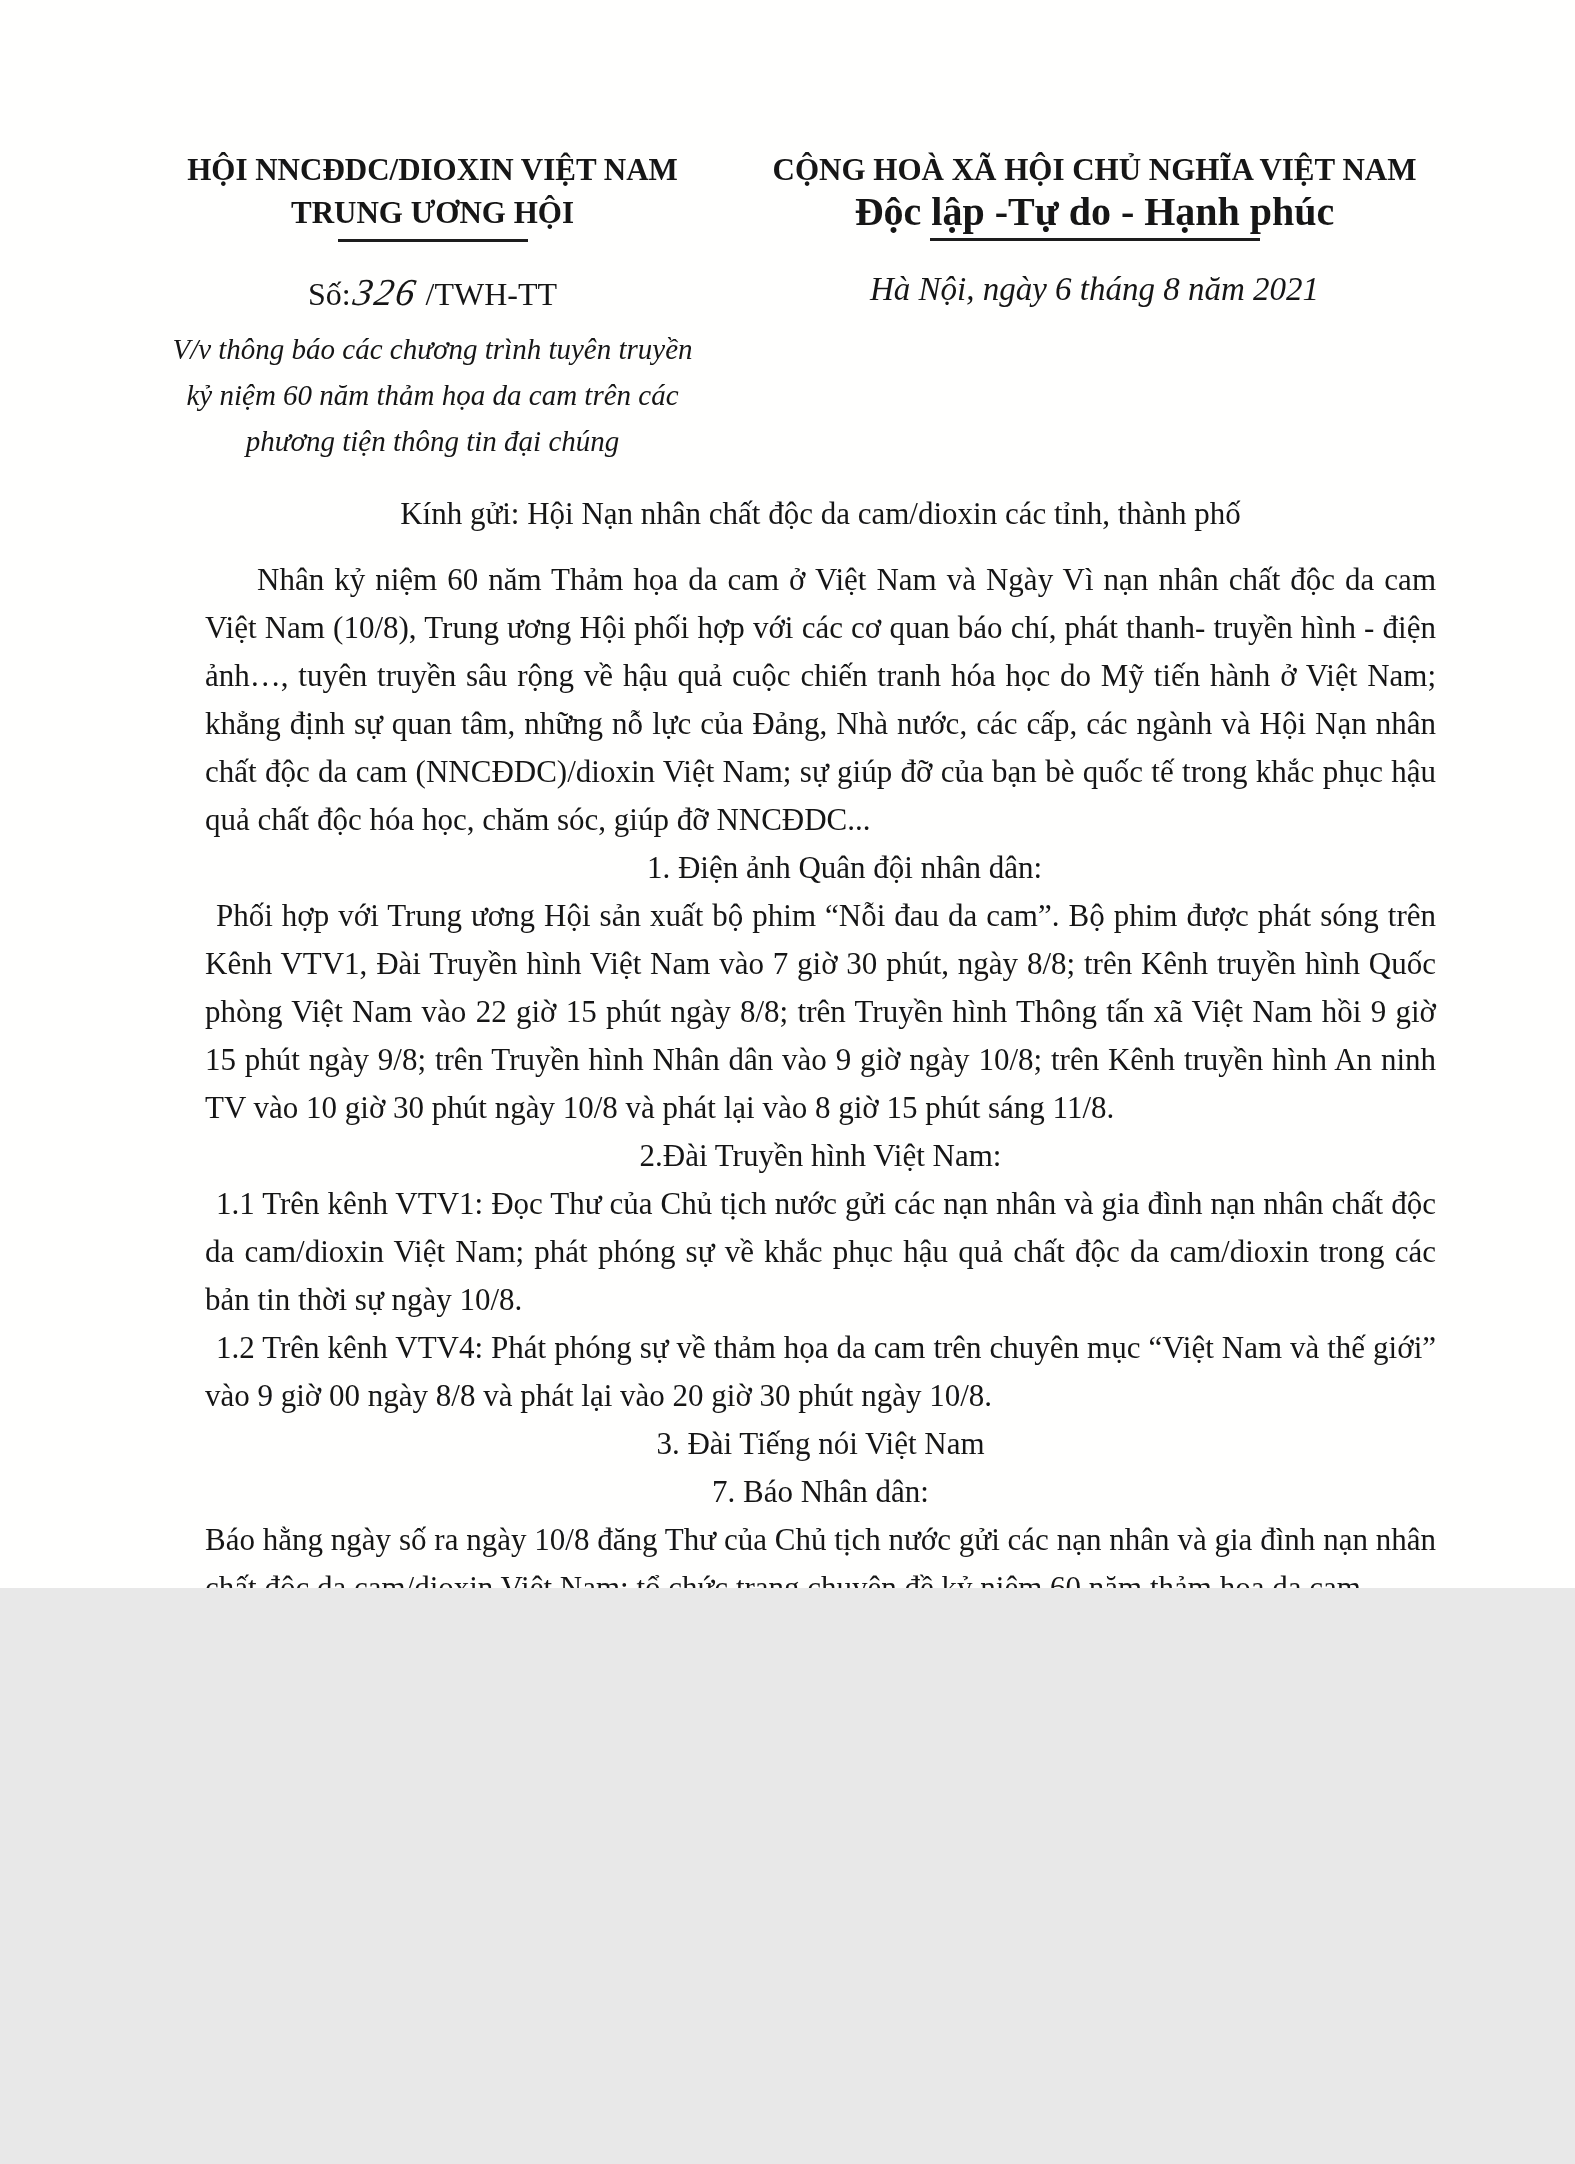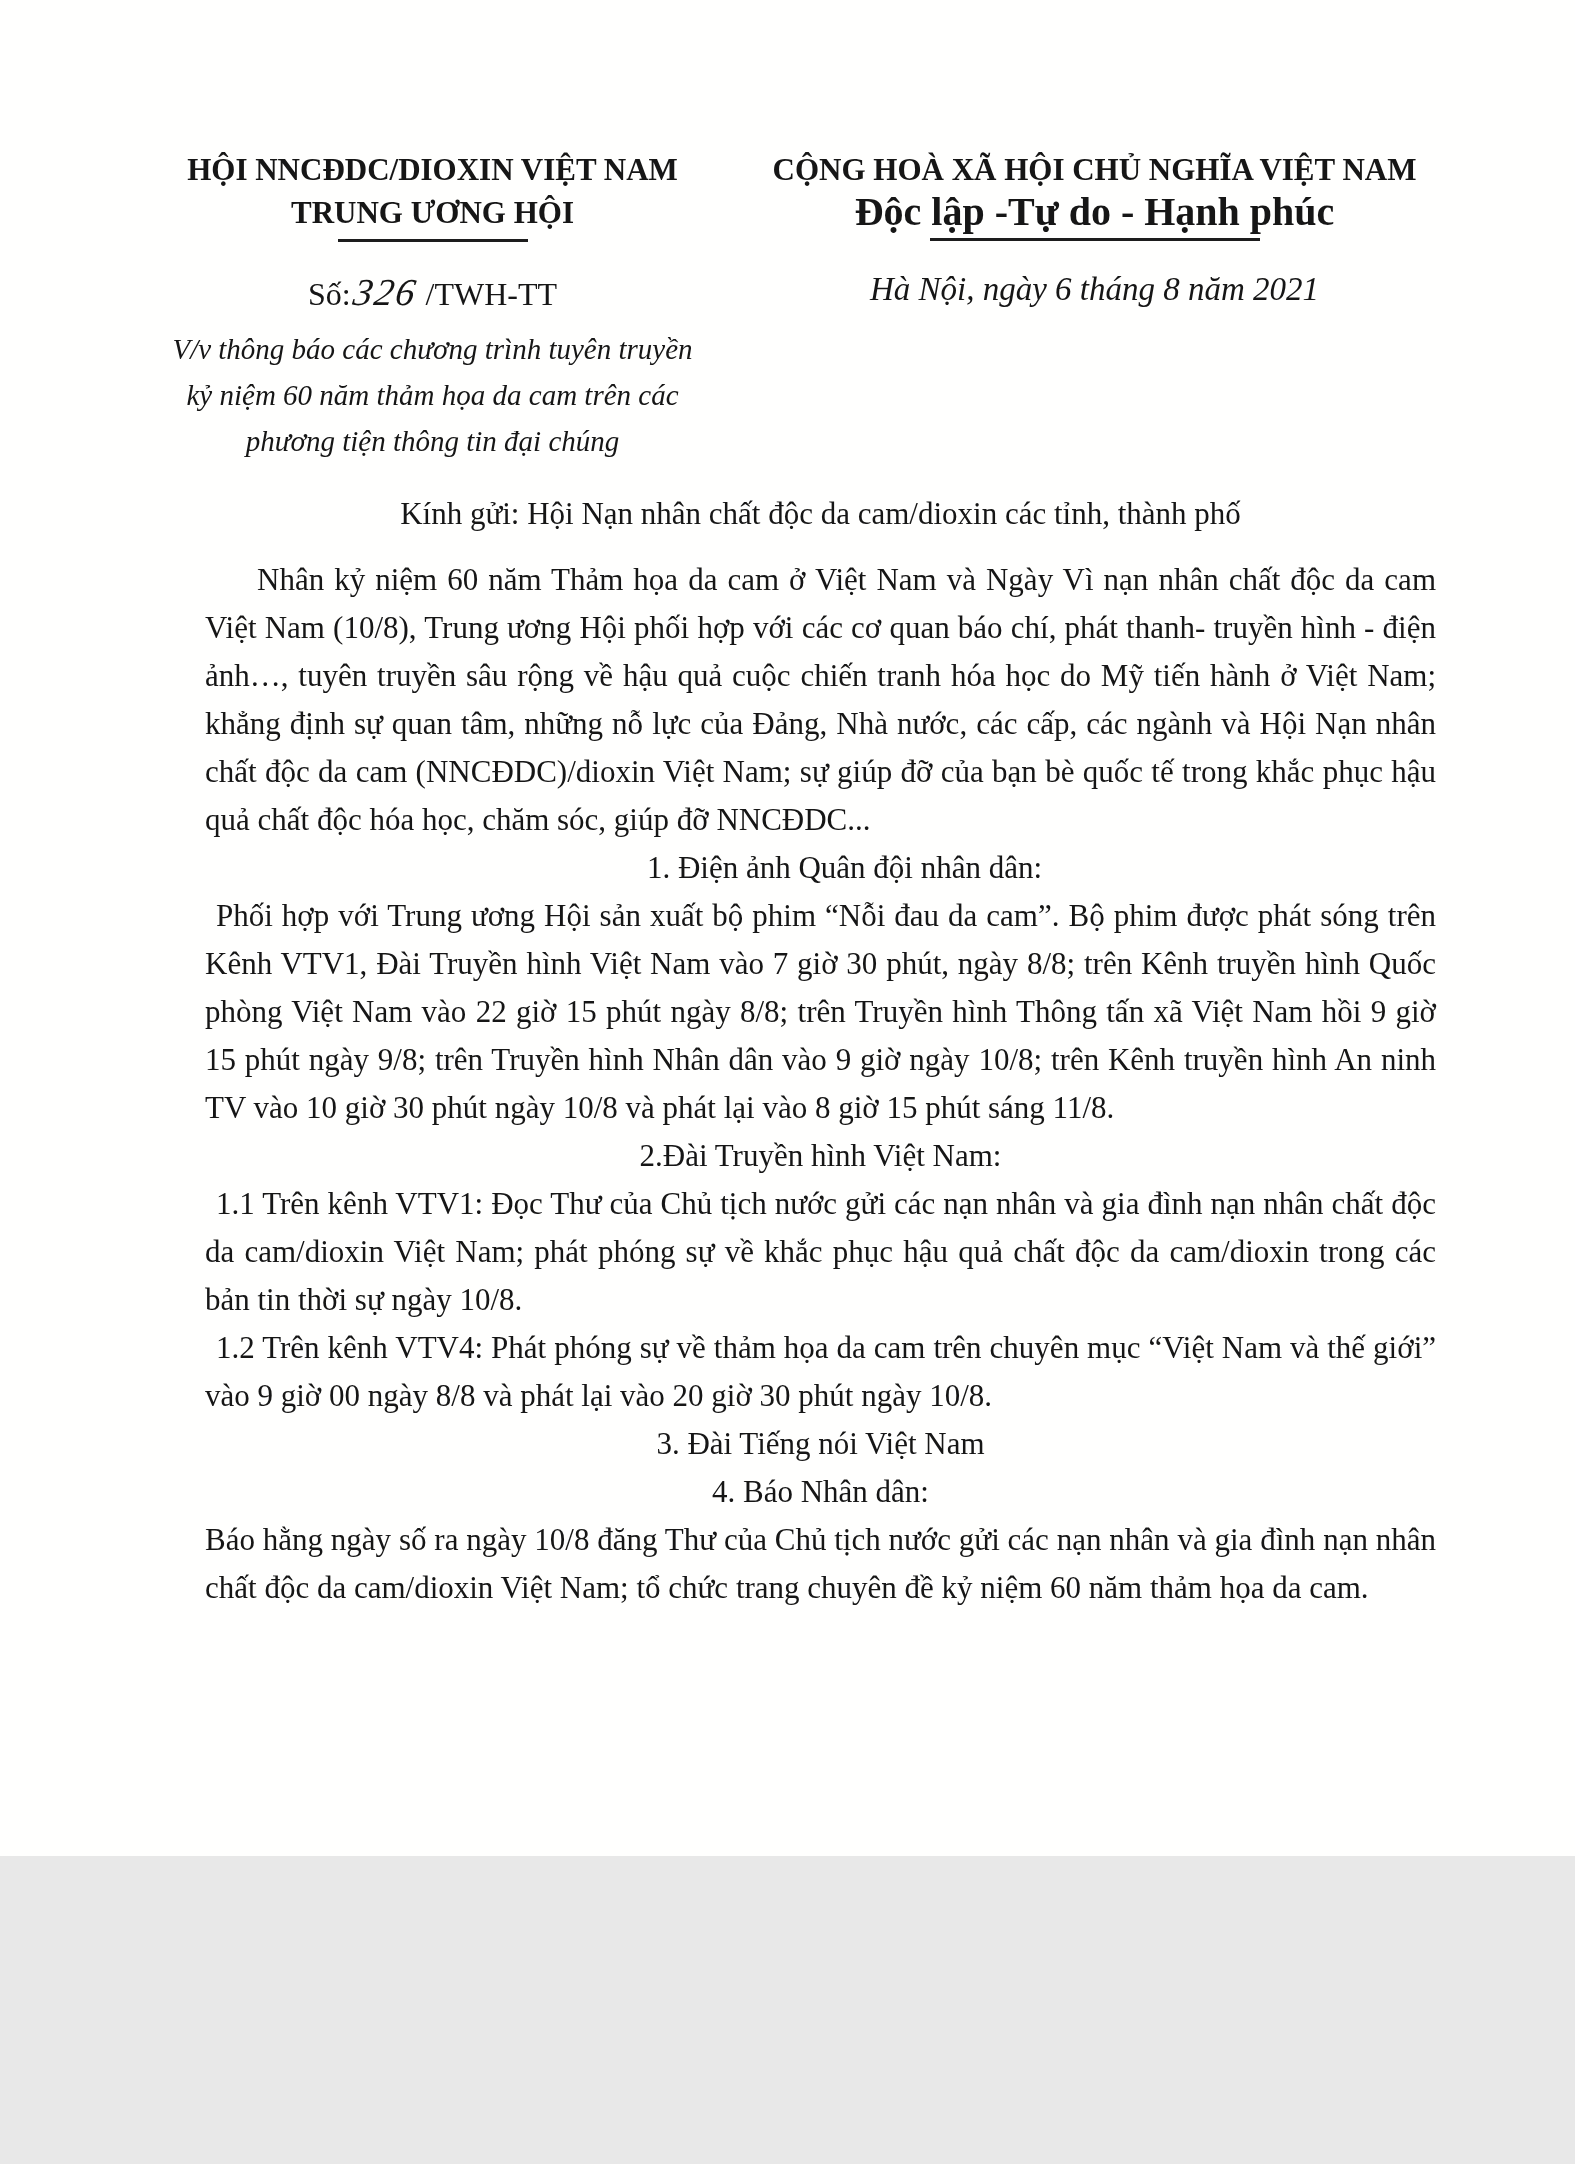--- a/index.html
+++ b/index.html
@@ -1,18 +1,18 @@
 <!DOCTYPE html>
 <html lang="vi"><head>
 <meta charset="utf-8">
 <style>
   html,body { margin:0; padding:0; background:#e8e8e8; }
   .page {
     position:relative;
-    width:1575px; height:1856px;
+    width:1575px; height:1588px;
     margin:0 auto;
     background:#fffffe;
     color:#161616;
     font-family:"Liberation Serif","DejaVu Serif",serif;
     box-sizing:border-box;
     padding-top:148px;
     overflow:hidden;
   }
   
   .header {
@@ -92,17 +92,17 @@
   <div class="salutation">Kính gửi: Hội Nạn nhân chất độc da cam/dioxin các tỉnh, thành phố</div>
 
   <div class="doc-body">
       <p class="para para-indent">Nhân kỷ niệm 60 năm Thảm họa da cam ở Việt Nam và Ngày Vì nạn nhân chất độc da cam Việt Nam (10/8), Trung ương Hội phối hợp với các cơ quan báo chí, phát thanh- truyền hình - điện ảnh…, tuyên truyền sâu rộng về hậu quả cuộc chiến tranh hóa học do Mỹ tiến hành ở Việt Nam; khẳng định sự quan tâm, những nỗ lực của Đảng, Nhà nước, các cấp, các ngành và Hội Nạn nhân chất độc da cam (NNCĐDC)/dioxin Việt Nam; sự giúp đỡ của bạn bè quốc tế trong khắc phục hậu quả chất độc hóa học, chăm sóc, giúp đỡ NNCĐDC...</p>
       <p class="para heading heading-indent">1. Điện ảnh Quân đội nhân dân:</p>
       <p class="para para-small">Phối hợp với Trung ương Hội sản xuất bộ phim “Nỗi đau da cam”. Bộ phim được phát sóng trên Kênh VTV1, Đài Truyền hình Việt Nam vào 7 giờ 30 phút, ngày 8/8; trên Kênh truyền hình Quốc phòng Việt Nam vào 22 giờ 15 phút ngày 8/8; trên Truyền hình Thông tấn xã Việt Nam hồi 9 giờ 15 phút ngày 9/8; trên Truyền hình Nhân dân vào 9 giờ ngày 10/8; trên Kênh truyền hình An ninh TV vào 10 giờ 30 phút ngày 10/8 và phát lại vào 8 giờ 15 phút sáng 11/8.</p>
       <p class="para heading">2.Đài Truyền hình Việt Nam:</p>
       <p class="para para-small">1.1 Trên kênh VTV1: Đọc Thư của Chủ tịch nước gửi các nạn nhân và gia đình nạn nhân chất độc da cam/dioxin Việt Nam; phát phóng sự về khắc phục hậu quả chất độc da cam/dioxin trong các bản tin thời sự ngày 10/8.</p>
       <p class="para para-small">1.2 Trên kênh VTV4: Phát phóng sự về thảm họa da cam trên chuyên mục “Việt Nam và thế giới” vào 9 giờ 00 ngày 8/8 và phát lại vào 20 giờ 30 phút ngày 10/8.</p>
       <p class="para heading">3. Đài Tiếng nói Việt Nam</p>
-      <p class="para heading">4. Báo Nhân dân:</p>
+      <p class="para heading">7. Báo Nhân dân:</p>
       <p class="para para-plain">Báo hằng ngày số ra ngày 10/8 đăng Thư của Chủ tịch nước gửi các nạn nhân và gia đình nạn nhân chất độc da cam/dioxin Việt Nam; tổ chức trang chuyên đề kỷ niệm 60 năm thảm họa da cam.</p>
     </div>
 
 </div>
 
 </body></html>

